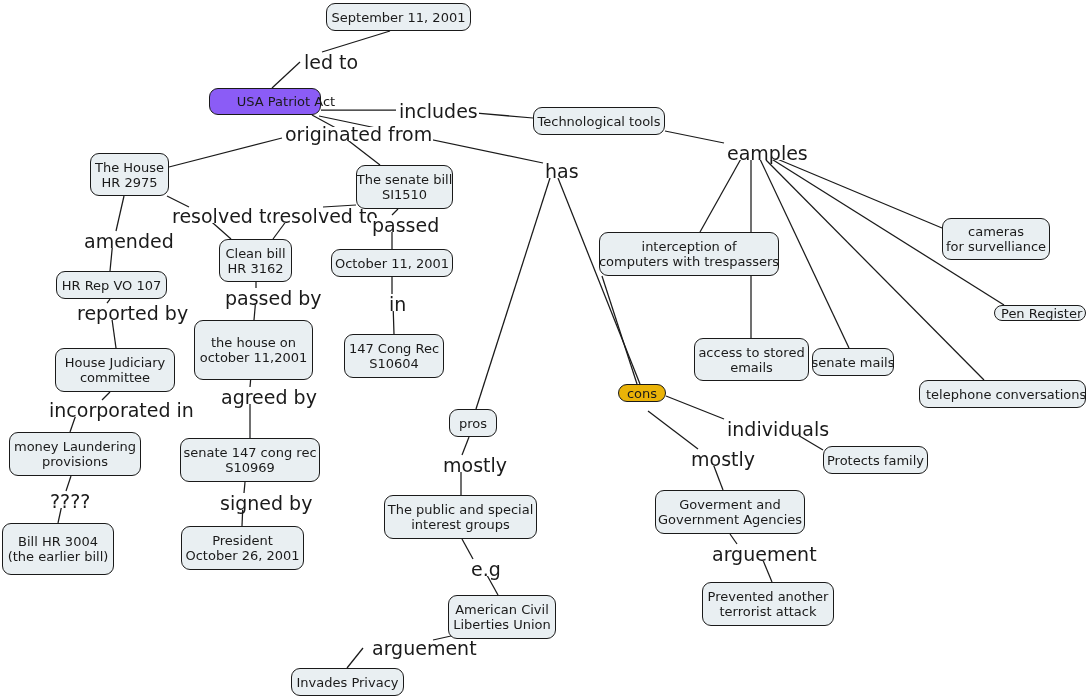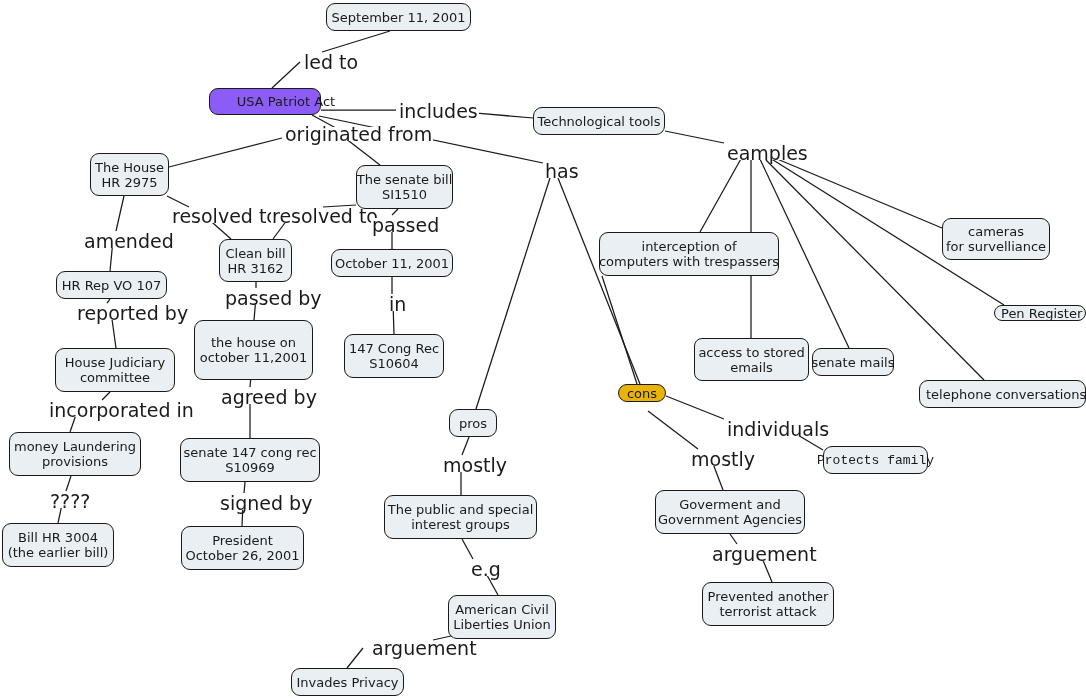--- a/index.html
+++ b/index.html
@@ -127,37 +127,37 @@
       <div class="node clip-right" style="left: 994px; top: 305px; width: 92px; height: 16px; background: rgb(233, 239, 242); border-color: rgb(26, 26, 26); color: rgb(26, 26, 26);">Pen Register</div>
       <div class="node clip-right" style="left: 919px; top: 380px; width: 167px; height: 28px; background: rgb(233, 239, 242); border-color: rgb(26, 26, 26); color: rgb(26, 26, 26);">telephone conversations</div>
       <div class="node" style="left: 219px; top: 239px; width: 73px; height: 43px; background: rgb(233, 239, 242); border-color: rgb(26, 26, 26); color: rgb(26, 26, 26);">Clean bill
 HR 3162</div>
       <div class="node" style="left: 331px; top: 249px; width: 122px; height: 28px; background: rgb(233, 239, 242); border-color: rgb(26, 26, 26); color: rgb(26, 26, 26);">October 11, 2001</div>
       <div class="node" style="left: 56px; top: 271px; width: 111px; height: 28px; background: rgb(233, 239, 242); border-color: rgb(26, 26, 26); color: rgb(26, 26, 26);">HR Rep VO 107</div>
       <div class="node" style="left: 344px; top: 334px; width: 100px; height: 44px; background: rgb(233, 239, 242); border-color: rgb(26, 26, 26); color: rgb(26, 26, 26);">147 Cong Rec
 S10604</div>
       <div class="node" style="left: 55px; top: 348px; width: 120px; height: 44px; background: rgb(233, 239, 242); border-color: rgb(26, 26, 26); color: rgb(26, 26, 26);">House Judiciary
 committee</div>
-      <div class="node" style="left: 694px; top: 338px; width: 115px; height: 43px; background: rgb(233, 239, 242); border-color: rgb(26, 26, 26); color: rgb(26, 26, 26); border-radius: 8px;">access to stored
+      <div class="node" style="left: 694px; top: 338px; width: 115px; height: 43px; background: rgb(233, 239, 242); border-color: rgb(26, 26, 26); color: rgb(26, 26, 26);">access to stored
 emails</div>
       <div class="node" style="left: 812px; top: 348px; width: 82px; height: 28px; background: rgb(233, 239, 242); border-color: rgb(26, 26, 26); color: rgb(26, 26, 26);">senate mails</div>
       <div class="node" style="left: 194px; top: 320px; width: 119px; height: 60px; background: rgb(233, 239, 242); border-color: rgb(26, 26, 26); color: rgb(26, 26, 26);">the house on
 october 11,2001</div>
       <div class="node" style="left: 9px; top: 432px; width: 132px; height: 44px; background: rgb(233, 239, 242); border-color: rgb(26, 26, 26); color: rgb(26, 26, 26);">money Laundering
 provisions</div>
       <div class="node" style="left: 449px; top: 409px; width: 48px; height: 28px; background: rgb(233, 239, 242); border-color: rgb(26, 26, 26); color: rgb(26, 26, 26);">pros</div>
       <div class="node" style="left: 618px; top: 384px; width: 48px; height: 18px; background: #eab308; border-color: rgb(26, 26, 26); color: rgb(26, 26, 26);">cons</div>
-      <div class="node" style="left: 823px; top: 446px; width: 105px; height: 28px; background: rgb(233, 239, 242); border-color: rgb(26, 26, 26); color: rgb(26, 26, 26); font-family: Liberation Mono, monospace;">Protects family</div>
+      <div class="node" style="left: 823px; top: 446px; width: 105px; height: 28px; background: rgb(233, 239, 242); border-color: rgb(26, 26, 26); color: rgb(26, 26, 26);">Protects family</div>
       <div class="node" style="left: 180px; top: 438px; width: 140px; height: 44px; background: rgb(233, 239, 242); border-color: rgb(26, 26, 26); color: rgb(26, 26, 26);">senate 147 cong rec
 S10969</div>
       <div class="node" style="left: 655px; top: 490px; width: 150px; height: 44px; background: rgb(233, 239, 242); border-color: rgb(26, 26, 26); color: rgb(26, 26, 26);">Goverment and
 Government Agencies</div>
       <div class="node" style="left: 384px; top: 495px; width: 153px; height: 44px; background: rgb(233, 239, 242); border-color: rgb(26, 26, 26); color: rgb(26, 26, 26);">The public and special
 interest groups</div>
-      <div class="node" style="left: 2px; top: 523px; width: 112px; height: 44px; background: rgb(233, 239, 242); border-color: rgb(26, 26, 26); color: rgb(26, 26, 26);">Bill HR 3004
+      <div class="node" style="left: 2px; top: 523px; width: 112px; height: 52px; background: rgb(233, 239, 242); border-color: rgb(26, 26, 26); color: rgb(26, 26, 26);">Bill HR 3004
 (the earlier bill)</div>
       <div class="node" style="left: 181px; top: 526px; width: 123px; height: 44px; background: rgb(233, 239, 242); border-color: rgb(26, 26, 26); color: rgb(26, 26, 26);">President
 October 26, 2001</div>
       <div class="node" style="left: 702px; top: 582px; width: 132px; height: 44px; background: rgb(233, 239, 242); border-color: rgb(26, 26, 26); color: rgb(26, 26, 26);">Prevented another
 terrorist attack</div>
       <div class="node" style="left: 448px; top: 595px; width: 108px; height: 44px; background: rgb(233, 239, 242); border-color: rgb(26, 26, 26); color: rgb(26, 26, 26);">American Civil
 Liberties Union</div>
       <div class="node" style="left: 291px; top: 668px; width: 113px; height: 28px; background: rgb(233, 239, 242); border-color: rgb(26, 26, 26); color: rgb(26, 26, 26);">Invades Privacy</div>
     </div>
   <div id="labels-layer">

